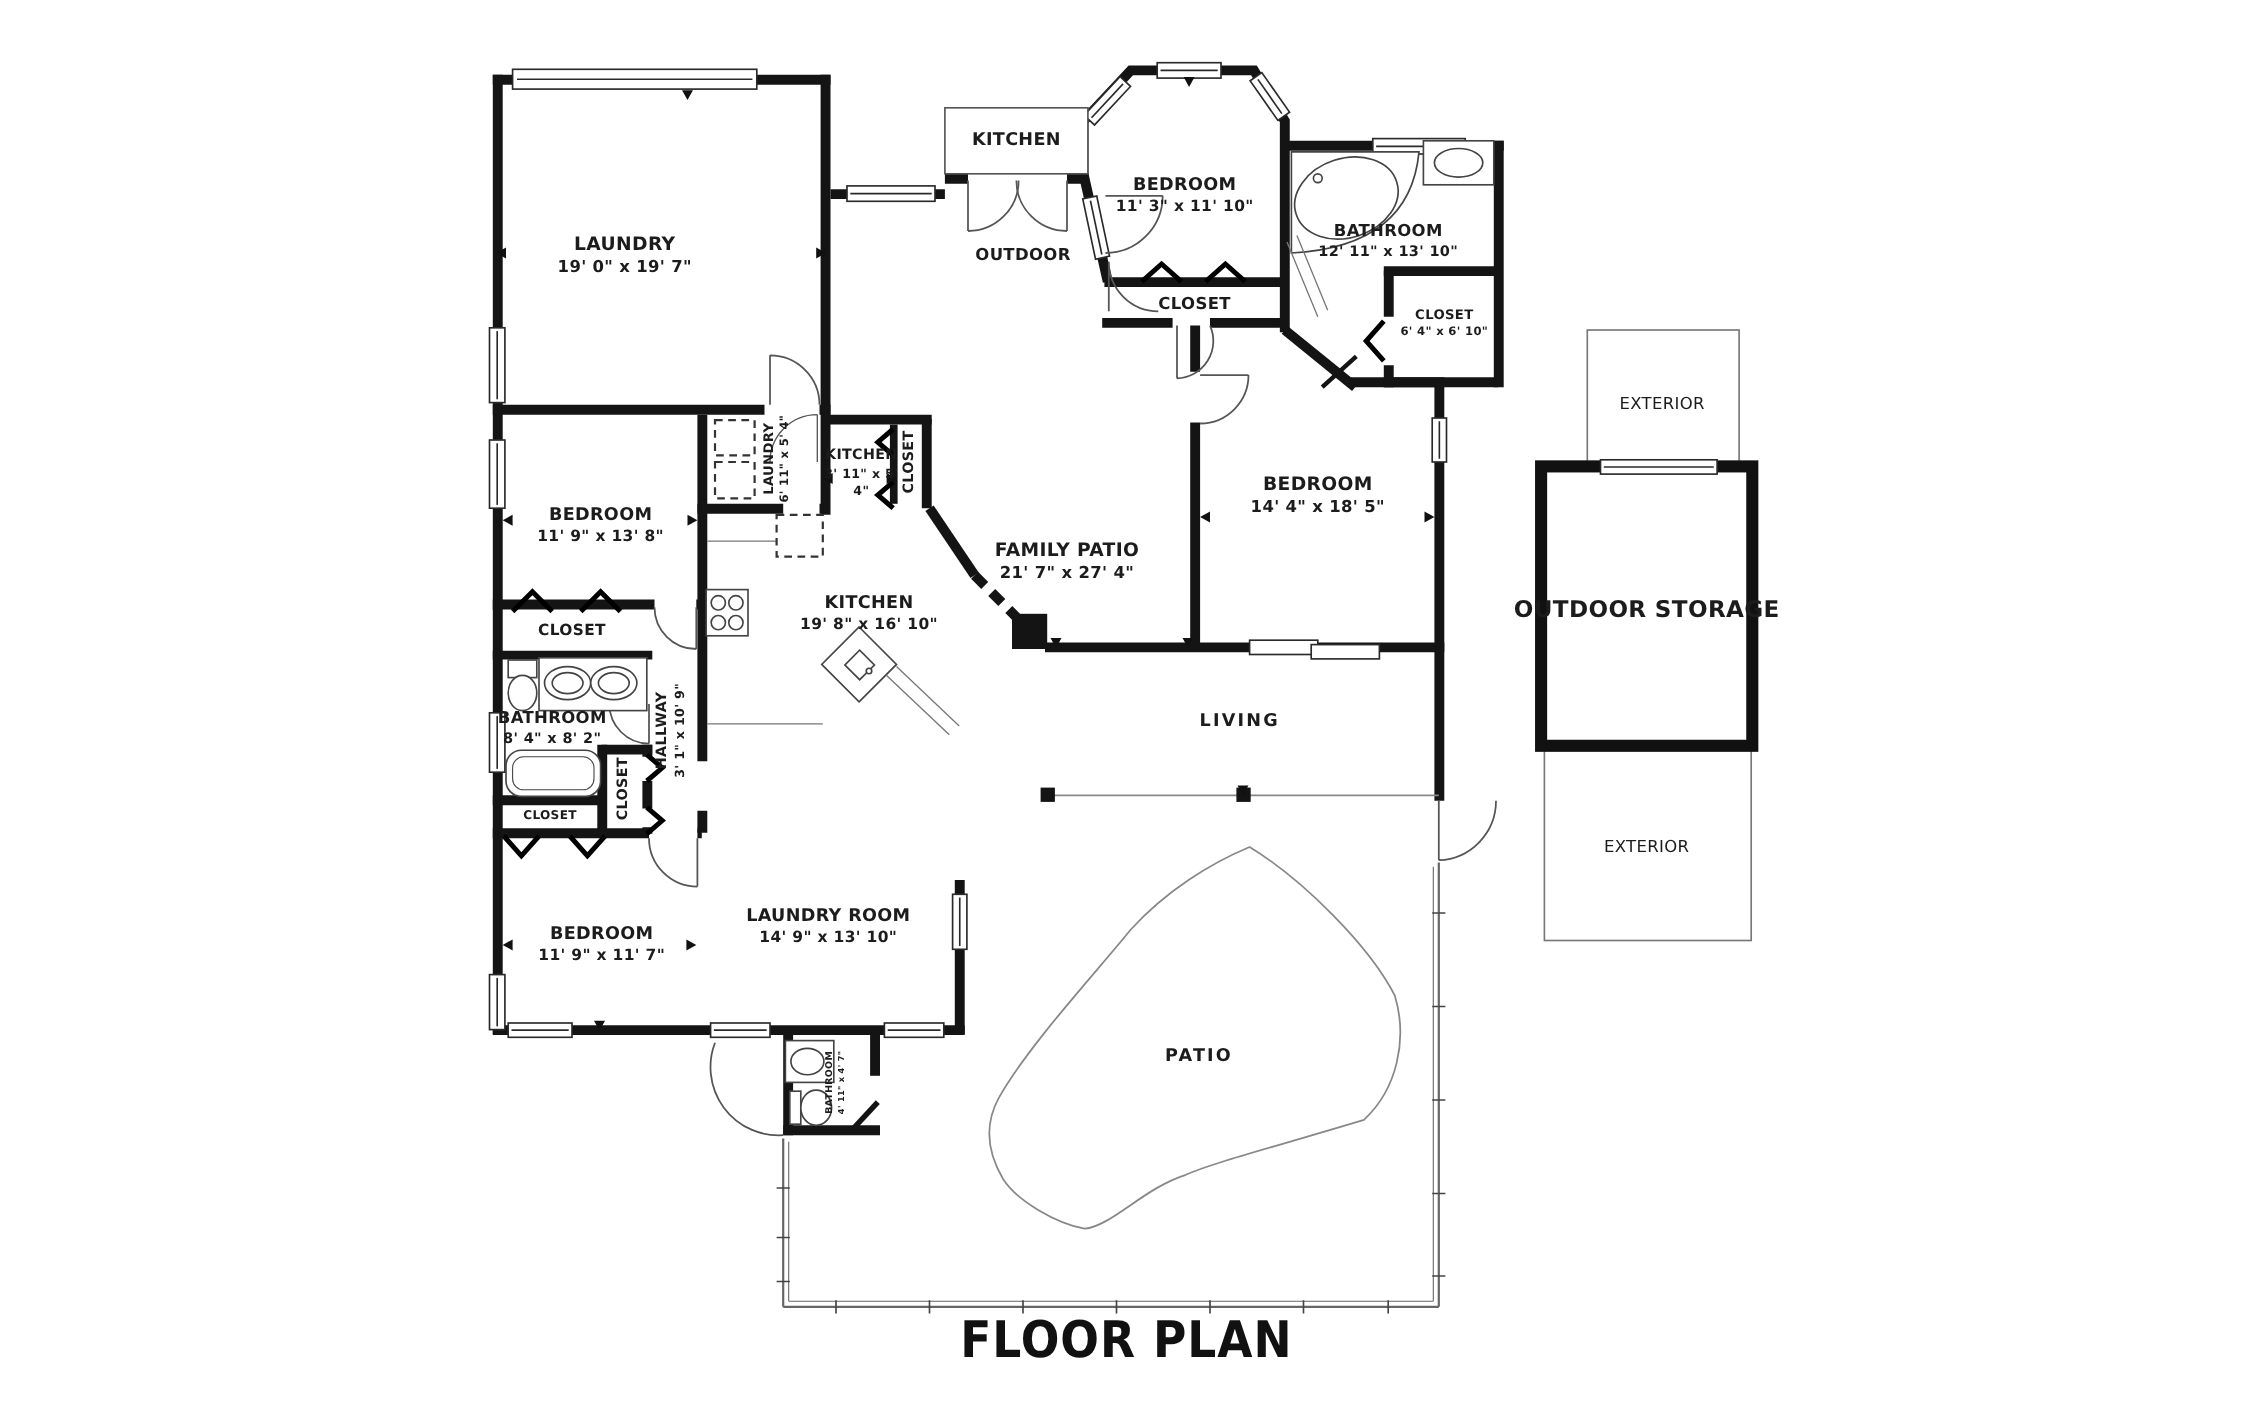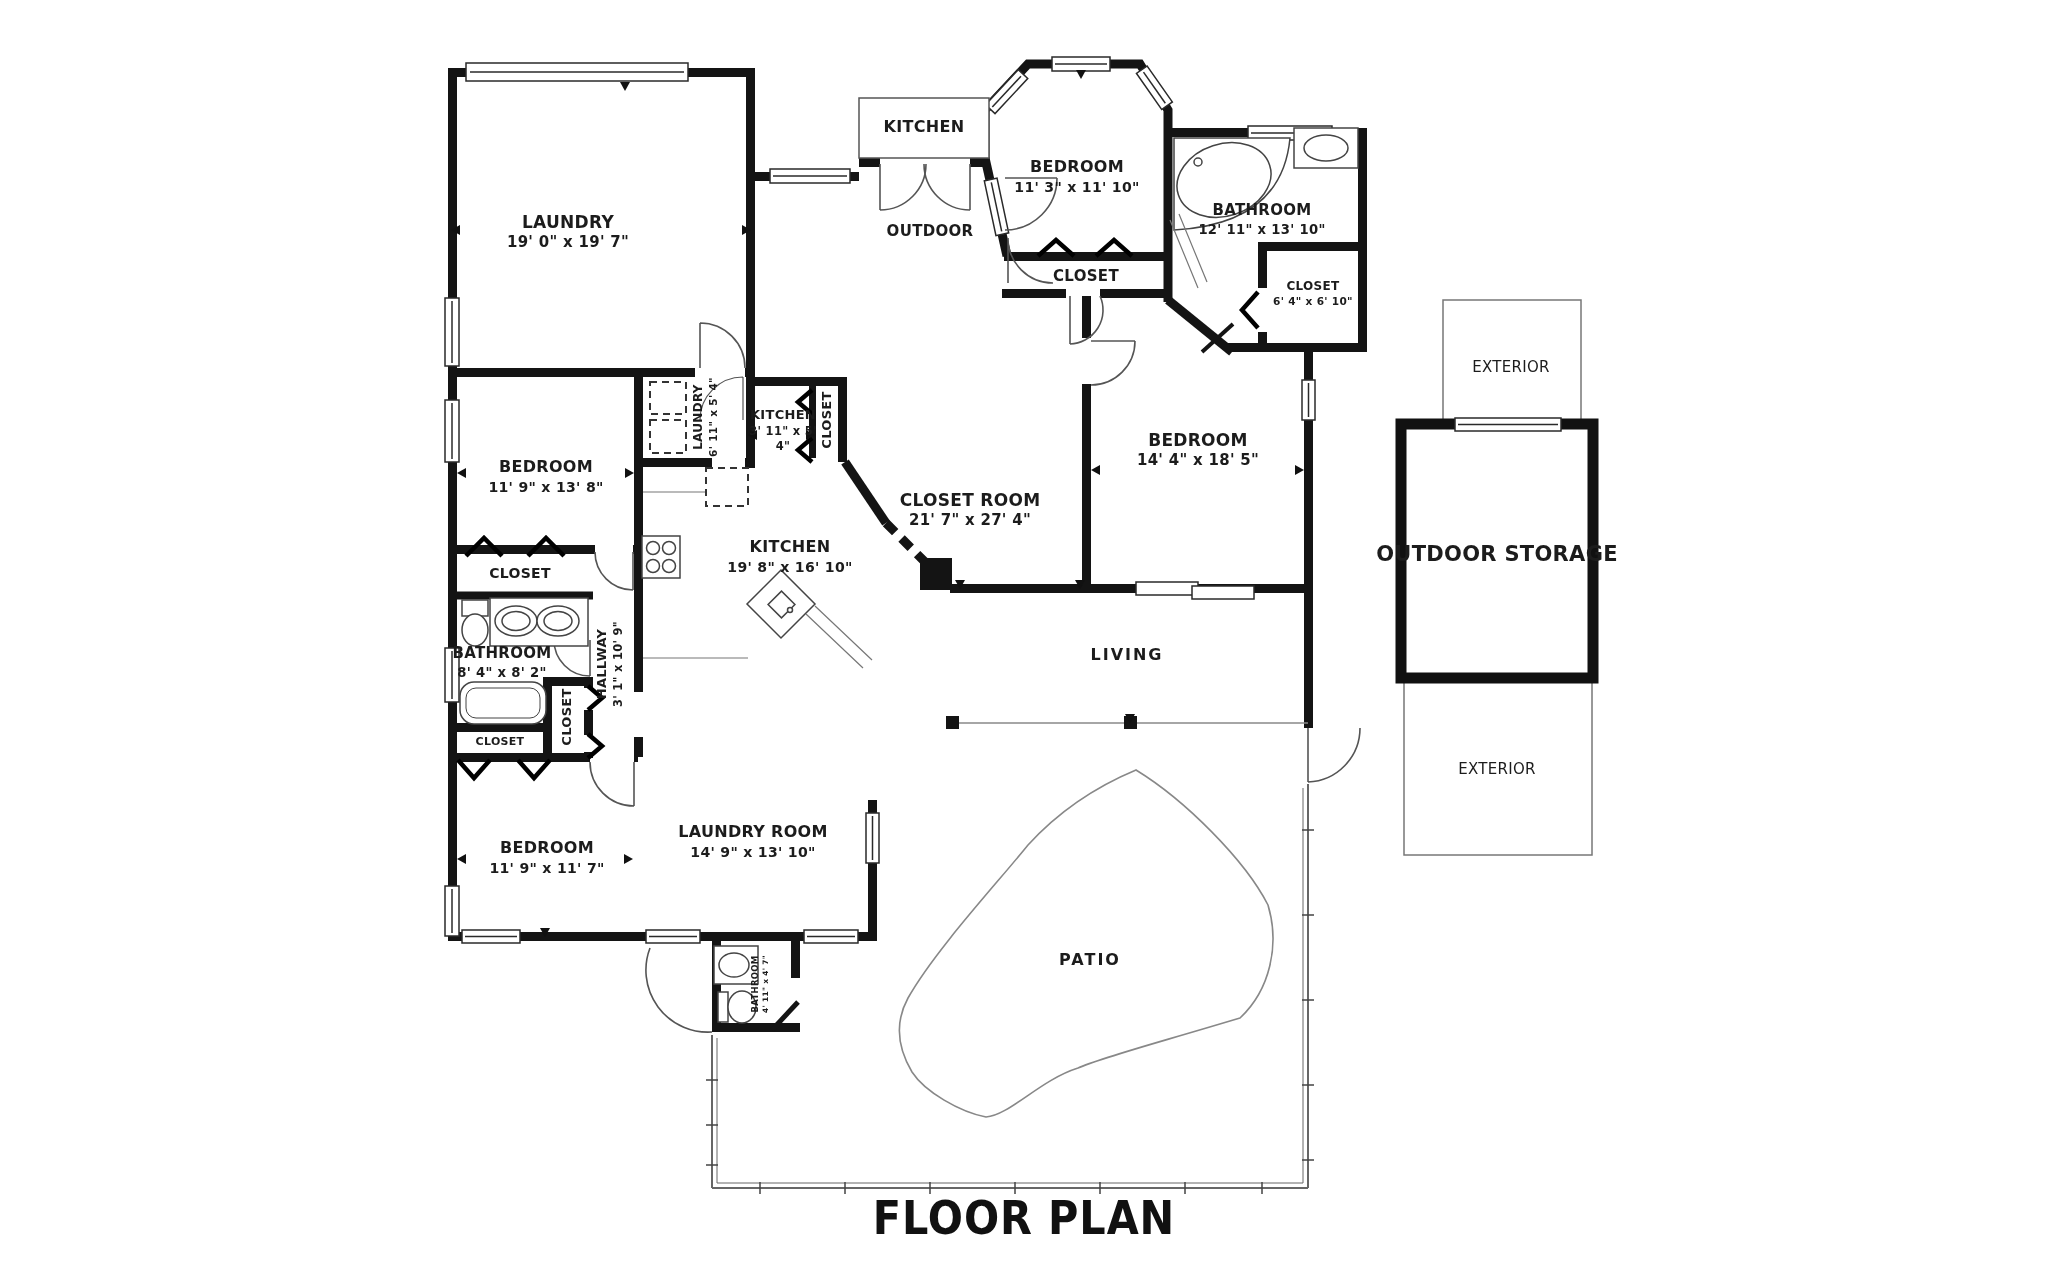--- a/index.html
+++ b/index.html
@@ -284,21 +284,21 @@
   <div>CLOSET</div>
       <div class="dims">6' 4" x 6' 10"</div>
     </div>
 
 <div class="lbl" style="left:1198px;top:450px;font-size:17px">
   <div>BEDROOM</div>
       <div class="dims">14' 4" x 18' 5"</div>
     </div>
 
 <div class="lbl" style="left:970px;top:510px;font-size:17px">
-  <div>CLOSET ROOM</div>
+  <div>FAMILY PATIO</div>
       <div class="dims">21' 7" x 27' 4"</div>
     </div>
 
 <div class="lbl" style="left:783px;top:430px;font-size:13px">
   <div>KITCHEN</div>
       <div class="dims wrap" style="width:86px">3' 11" x 5' 4"</div>
     </div>
 
 <div class="lbl vert" style="left:827px;top:420px;font-size:13px">
   <div>CLOSET</div>

